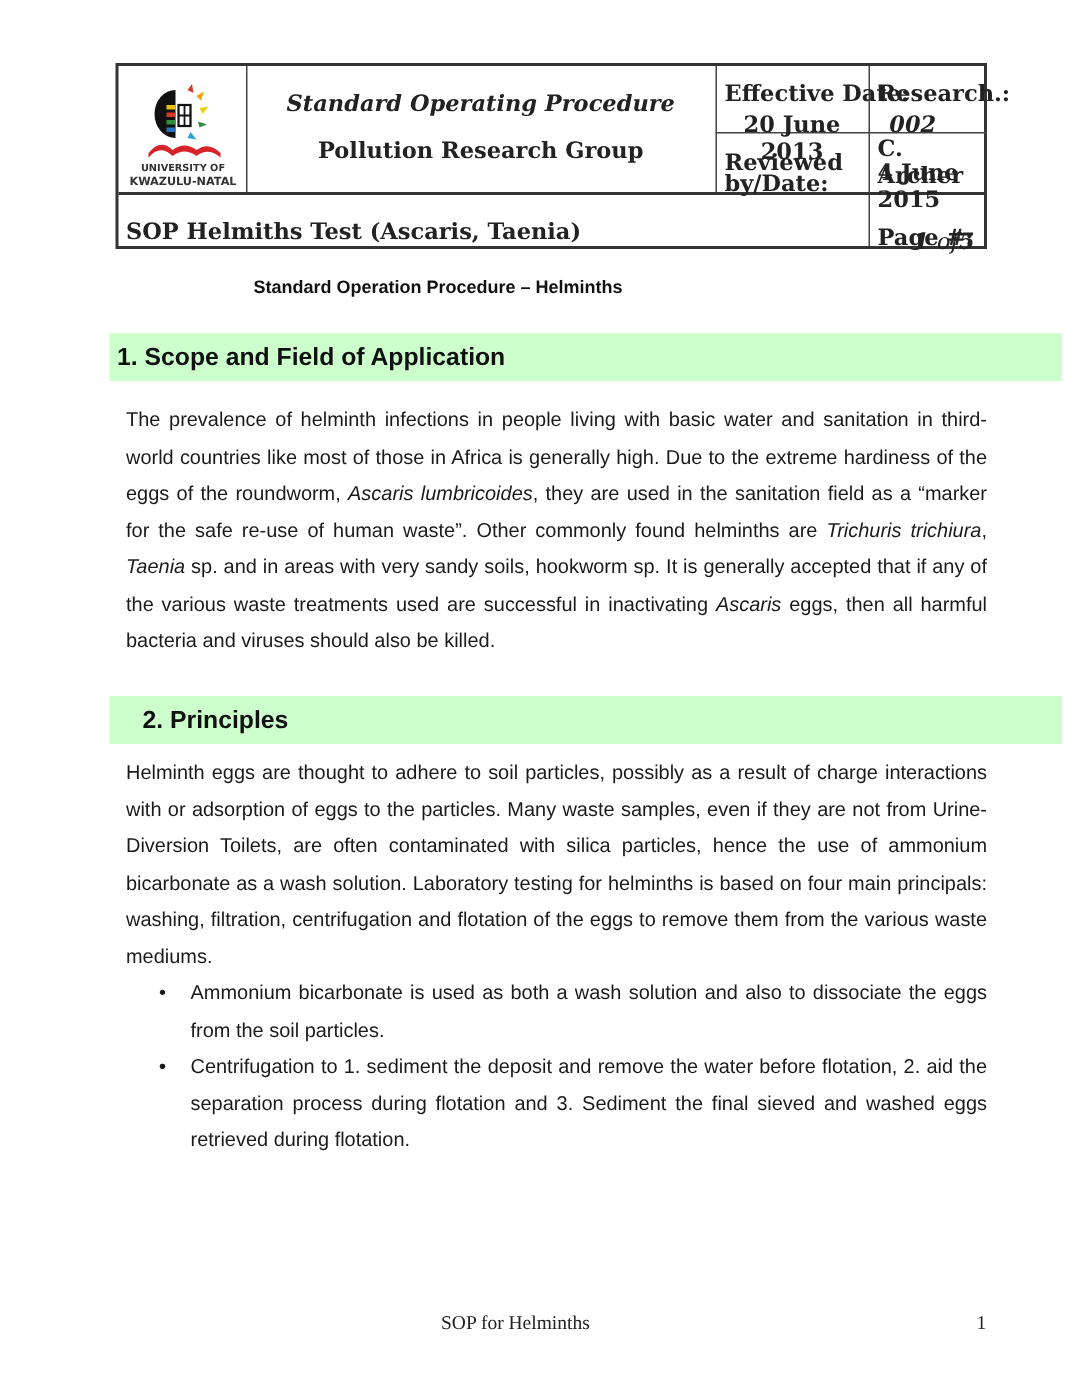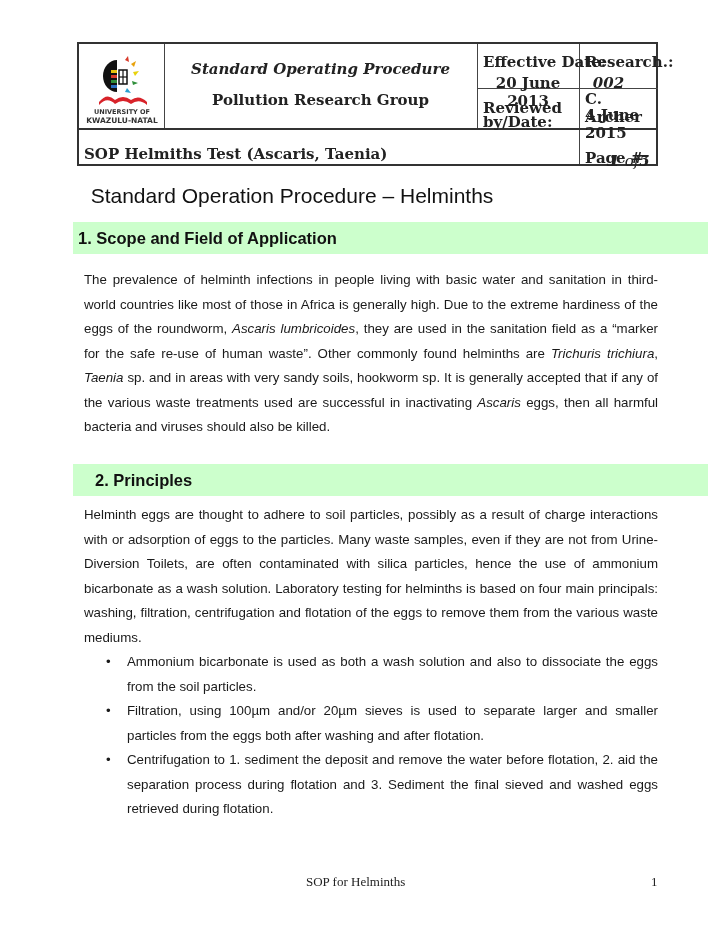--- a/index.html
+++ b/index.html
@@ -3,21 +3,21 @@
 <meta charset="utf-8">
 <style>
   html, body { margin: 0; padding: 0; background: #ffffff; }
   body { width: 720px; height: 931px; position: relative; overflow: hidden; font-family: "Liberation Sans", sans-serif; color: #1a1a1a; }
   .hdr { position: absolute; left: 77px; top: 42px; width: 581px; height: 124px; border: 2px solid #333; box-sizing: border-box; }
   .hdr .cell { position: absolute; box-sizing: border-box; font-family: "DejaVu Serif", serif; font-weight: bold; font-size: 15px; color: #222; }
   .vline { position: absolute; background: #444; width: 1px; }
   .hline { position: absolute; background: #444; height: 1px; }
   .logo { position: absolute; left: 6px; top: 6px; width: 76px; height: 76px; }
   .logo-text { position: absolute; left: 2px; width: 82px; text-align: center; font-family: "DejaVu Sans", sans-serif; font-weight: bold; color: #333; }
-  .title { position: absolute; left: 0; width: 584px; top: 184px; text-align: center; font-weight: normal; font-size: 21px; color: #111; }
+  .title { position: absolute; left: 0; width: 584px; top: 184px; text-align: center; font-weight: bold; font-size: 12px; color: #111; }
   .sec { position: absolute; left: 73px; width: 635px; height: 32px; background: #ccffcc; box-sizing: border-box; padding-left: 5px; font-weight: bold; font-size: 16.5px; line-height: 32px; color: #111; }
   .para { position: absolute; left: 84px; width: 574px; font-size: 13.3px; line-height: 24.5px; text-align: justify; color: #1a1a1a; }
   .para p { margin: 0; }
   ul.bul { position: absolute; left: 84px; width: 574px; top: 650px; margin: 0; padding: 0; list-style: none; font-size: 13.3px; line-height: 24.5px; }
   ul.bul li { position: relative; padding-left: 43px; text-align: justify; }
   ul.bul li .dot { position: absolute; left: 22px; top: 0; }
   .footer { position: absolute; top: 874px; font-family: "Liberation Serif", serif; font-size: 13px; color: #222; }
 </style>
 </head>
 <body>
@@ -81,18 +81,18 @@
   <p><span>The prevalence of helminth infections in people living with basic water and sanitation in third-world countries like most of those in Africa is generally high. Due to the extreme hardiness of the eggs of the roundworm, </span><i>Ascaris lumbricoides</i><span>, they are used in the sanitation field as a “marker for the safe re-use of human waste”. Other commonly found helminths are </span><i>Trichuris trichiura</i><span>, </span><i>Taenia</i><span> sp. and in areas with very sandy soils, hookworm sp. It is generally accepted that if any of the various waste treatments used are successful in inactivating </span><i>Ascaris</i><span> eggs, then all harmful bacteria and viruses should also be killed.</span></p>
 </div>
 
 <div class="sec" style="top:464px;padding-left:22px;">2. Principles</div>
 <div class="para" style="top:503px;">
   <p>Helminth eggs are thought to adhere to soil particles, possibly as a result of charge interactions with or adsorption of eggs to the particles. Many waste samples, even if they are not from Urine-Diversion Toilets, are often contaminated with silica particles, hence the use of ammonium bicarbonate as a wash solution. Laboratory testing for helminths is based on four main principals: washing, filtration, centrifugation and flotation of the eggs to remove them from the various waste mediums.</p>
 </div>
 
 <ul class="bul">
   <li><span class="dot">•</span><span>Ammonium bicarbonate is used as both a wash solution and also to dissociate the eggs from the soil particles.</span></li>
-  <li><span class="dot">•</span><span>Filtration, using 100µm and/or 20µm sieves is used to separate larger and smaller particles from the eggs both after washing and after flotation.</span></li>
+  <li><span class="dot">•</span></li>
   <li><span class="dot">•</span><span>Centrifugation to 1. sediment the deposit and remove the water before flotation, 2. aid the separation process during flotation and 3. Sediment the final sieved and washed eggs retrieved during flotation.</span></li>
 </ul>
 
-<div class="footer" style="left:306px;font-family:Liberation Serif, serif;">SOP for Helminths</div>
+<div class="footer" style="left:294px;font-family:Liberation Serif, serif;">SOP for Helminths</div>
 <div class="footer" style="left:651px;">1</div>
 
 </body></html>

